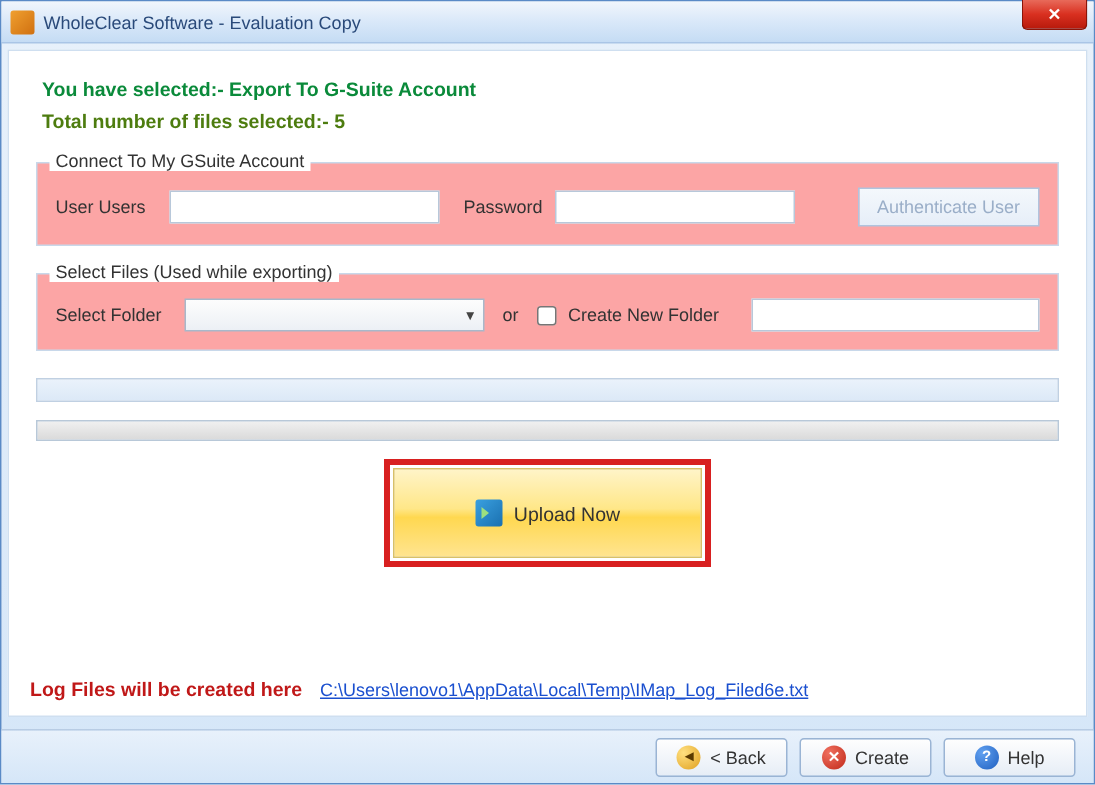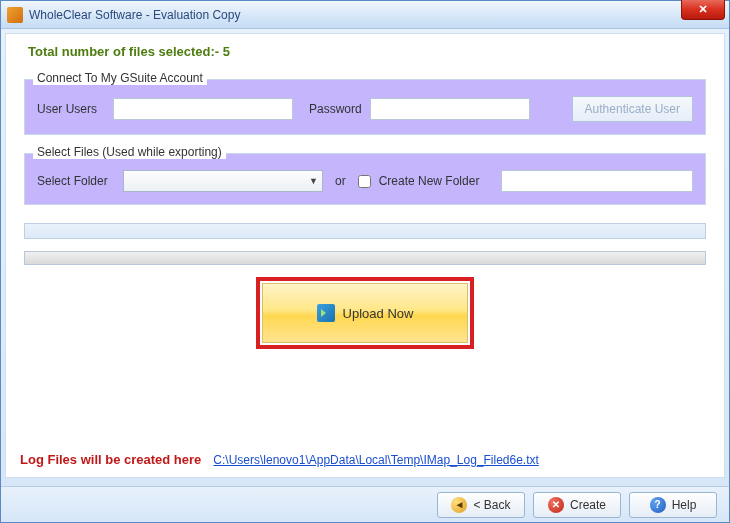--- a/index.html
+++ b/index.html
@@ -60,21 +60,21 @@
   margin: 4px;
   border: 1px solid #cfdff0;
 }
 .selected-line { color: #0a8a3a; font-weight: bold; font-size: 13px; margin: 8px 0 6px 4px; }
 .total-line { color: #4d7c0f; font-weight: bold; font-size: 13px; margin: 0 0 20px 4px; }
 .fieldset {
   border: 1px solid #c8d8ea;
   padding: 16px 12px 12px 12px;
   margin-bottom: 18px;
   position: relative;
-  background: #c4b5fd;
+  background: #fca5a5;
 }
 .fieldset-legend {
   position: absolute;
   top: -9px;
   left: 8px;
   background: #fff;
   padding: 0 4px;
   color: #333;
   font-size: 12px;
 }
@@ -219,20 +219,21 @@
   <div class="titlebar">
     <div class="titlebar-icon"></div>
     <div class="titlebar-text">WholeClear Software - Evaluation Copy</div>
     <div class="close-btn">
       <span>✕</span>
     </div>
   </div>
 
   <div class="content">
 
+    <div class="selected-line">You have selected:- Export To G-Suite Account</div>
     <div class="total-line">Total number of files selected:- 5</div>
 
     <div class="fieldset">
       <div class="fieldset-legend">Connect To My GSuite Account</div>
       <div class="row">
         <span class="label" style="width:68px">User Users</span>
         <input class="text-input" style="width: 180px;" value="">
         <span class="label" style="margin-left:8px">Password</span>
         <input type="password" class="text-input" style="width: 160px;" value="">
         <button class="auth-btn" style="margin-left:auto">Authenticate User</button>

